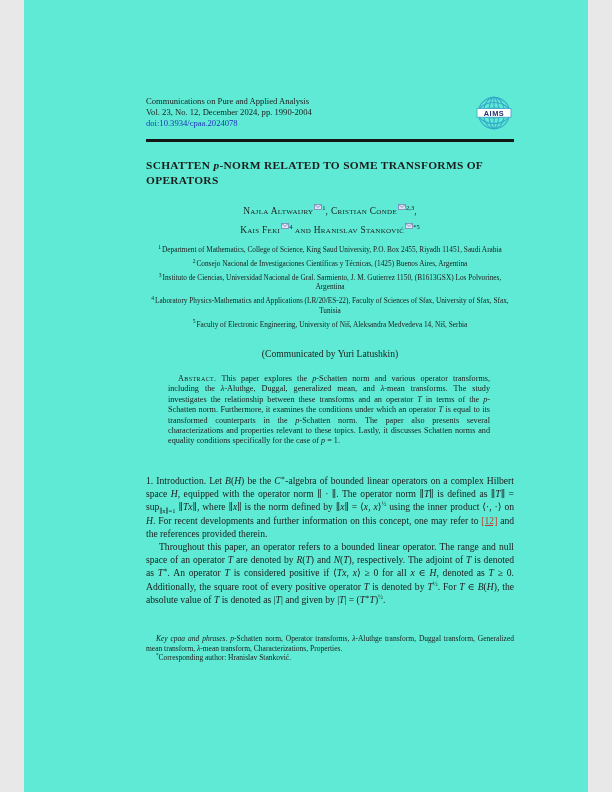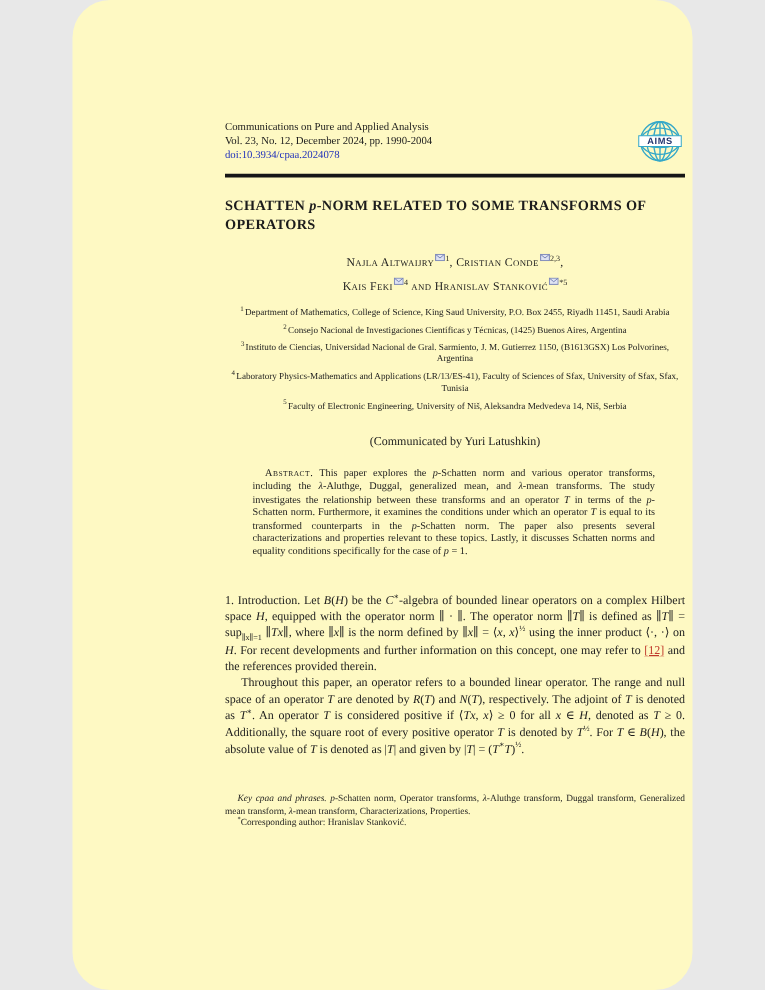--- a/index.html
+++ b/index.html
@@ -1,24 +1,23 @@
 <!DOCTYPE html>
 <html><head>
 <meta charset="utf-8">
 <style>
   html,body{margin:0;padding:0;background:#e8e8e8;}
   .page{
     position:relative;
-    width:496px;height:792px;
+    width:564px;height:792px;
     margin:0 auto;
-    background:#fef9c3;
+    background:#5eead4;
     font-family:"Liberation Serif","DejaVu Serif",serif;
     color:#1c1c1c;
     overflow:hidden;
-    border-radius:30px;
   }
   
   .header-row{position:absolute;left:122px;top:96px;width:368px;display:flex;justify-content:space-between;align-items:flex-start;}
   .journal-lines{font-size:8.6px;line-height:11px;}
   .doi{color:#2233bb;cursor:pointer;}
   .logo-wrap{margin-top:-2px;}
   .header-rule{position:absolute;left:122px;top:139px;width:368px;height:2.6px;background:#161616;}
   
   .title-block{position:absolute;left:122px;top:158px;width:368px;text-align:left;font-weight:bold;font-size:11.4px;line-height:15px;letter-spacing:0.3px;}
   
@@ -104,21 +103,21 @@
             <rect x="0.5" y="0.5" width="7" height="5" fill="#dfe3f2" stroke="#7a86b8" stroke-width="0.8"></rect>
             <polyline points="0.5,0.5 4,3.4 7.5,0.5" fill="none" stroke="#7a86b8" stroke-width="0.8"></polyline>
           </svg></span><sup>*5</sup>
     </div>
   </div>
 
   <div class="affil-block">
     <div class="affil-item"><sup>1</sup><span>Department of Mathematics, College of Science, King Saud University, P.O. Box 2455, Riyadh 11451, Saudi Arabia</span></div>
     <div class="affil-item"><sup>2</sup><span>Consejo Nacional de Investigaciones Científicas y Técnicas, (1425) Buenos Aires, Argentina</span></div>
     <div class="affil-item"><sup>3</sup><span>Instituto de Ciencias, Universidad Nacional de Gral. Sarmiento, J. M. Gutierrez 1150, (B1613GSX) Los Polvorines, Argentina</span></div>
-    <div class="affil-item"><sup>4</sup><span>Laboratory Physics-Mathematics and Applications (LR/13/ES-41), Faculty of Sciences of Sfax, University of Sfax, Sfax, Tunisia</span></div>
+    <div class="affil-item"><sup>4</sup><span>Laboratory Physics-Mathematics and Applications (LR/20/ES-22), Faculty of Sciences of Sfax, University of Sfax, Sfax, Tunisia</span></div>
     <div class="affil-item"><sup>5</sup><span>Faculty of Electronic Engineering, University of Niš, Aleksandra Medvedeva 14, Niš, Serbia</span></div>
   </div>
 
   <div class="communicated">(Communicated by Yuri Latushkin)</div>
 
   <div class="abstract-block">
     <div class="para"><span class="abstract-label">Abstract.</span><span> This paper explores the <span class="run-i">p</span>-Schatten norm and various operator transforms, including the <span class="run-i">λ</span>-Aluthge, Duggal, generalized mean, and <span class="run-i">λ</span>-mean transforms. The study investigates the relationship between these transforms and an operator <span class="run-i">T</span> in terms of the <span class="run-i">p</span>-Schatten norm. Furthermore, it examines the conditions under which an operator <span class="run-i">T</span> is equal to its transformed counterparts in the <span class="run-i">p</span>-Schatten norm. The paper also presents several characterizations and properties relevant to these topics. Lastly, it discusses Schatten norms and equality conditions specifically for the case of <span class="run-i">p</span> = 1.</span></div>
   </div>
 
   <div class="body-block">

